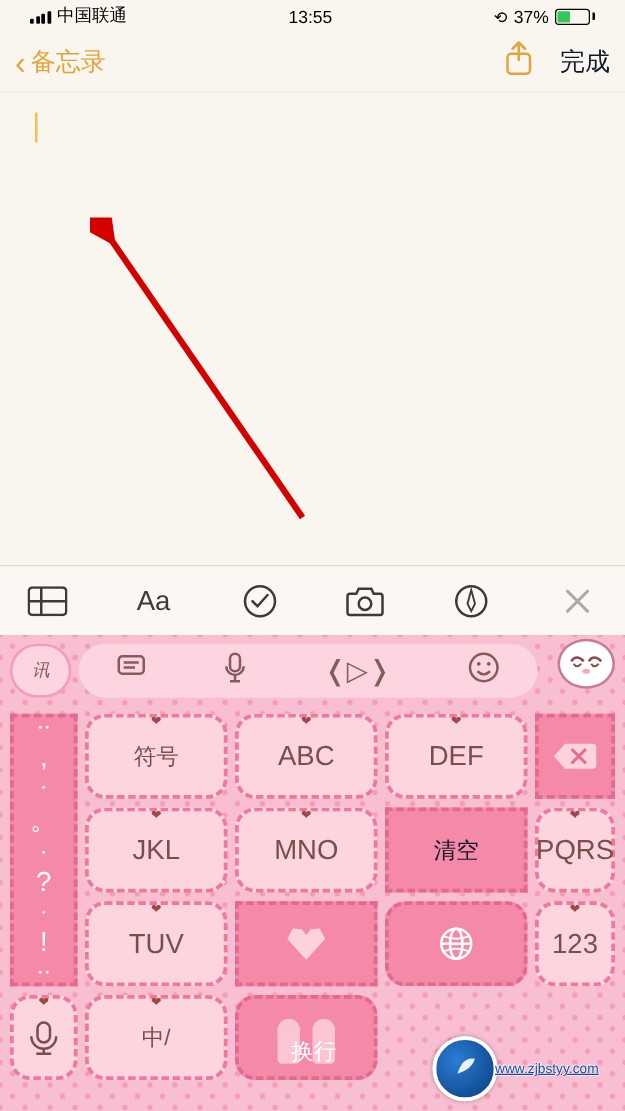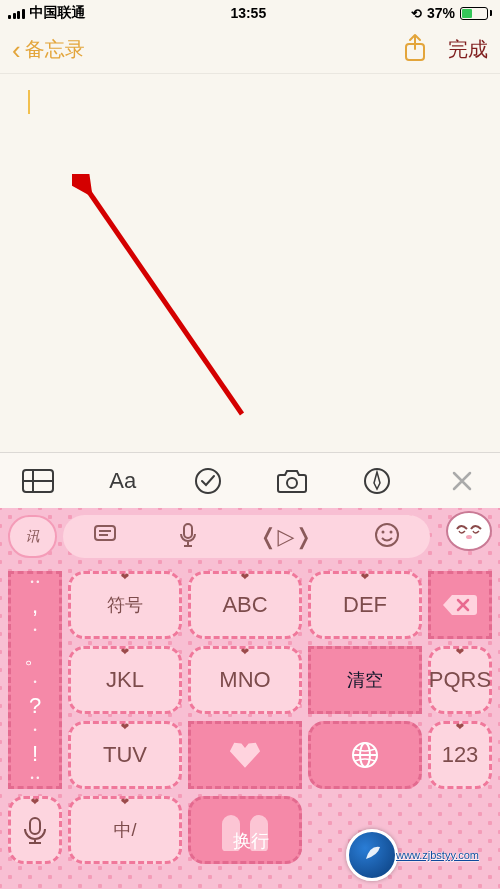--- a/index.html
+++ b/index.html
@@ -10,23 +10,23 @@
       background: #f9f6ef;
       position: relative;
       overflow: hidden;
     }
     .status-bar {
       height: 26px;
       background: #f9f6ef;
       display: flex;
       justify-content: space-between;
       align-items: center;
-      padding: 0 8px;
+      padding: 0 24px;
       font-size: 14px;
-      font-weight: 700;
+      font-weight: 400;
       color: #000;
     }
     .status-left { display: flex; align-items: center; gap: 5px; }
     .status-right { display: flex; align-items: center; gap: 5px; }
     .signal-bars { display: flex; align-items: flex-end; gap: 1.5px; height: 11px; }
     .bar { width: 3px; background: #000; border-radius: 1px; }
     .bar:nth-child(1){height:4px} .bar:nth-child(2){height:6px} .bar:nth-child(3){height:8px} .bar:nth-child(4){height:10px}
     .battery { display: flex; align-items: center; gap: 2px; }
     .battery-body { width: 28px; height: 13px; border: 1.5px solid #000; border-radius: 3px; position: relative; }
     .battery-fill { position: absolute; left:1px; top:1px; bottom:1px; width: 37%; background: #34c759; border-radius: 1px; }
@@ -37,21 +37,21 @@
       display: flex;
       align-items: center;
       padding: 0 12px;
       background: #f9f6ef;
       border-bottom: 0.5px solid rgba(0,0,0,0.06);
     }
     .back-btn { display: flex; align-items: center; color: #e3a53b; font-size: 20px; }
     .back-chevron { font-size: 26px; margin-right: 4px; line-height: 1; }
     .nav-spacer { flex: 1; }
     .share-icon { color: #e3a53b; margin-right: 20px; }
-    .done-btn { color: #7f1d1d; font-size: 20px; font-weight: 500; font-family: Liberation Serif, serif; }
+    .done-btn { color: #0f172a; font-size: 20px; font-weight: 500; font-family: Liberation Serif, serif; }
     .notes-area {
       position: relative;
       height: 378px;
       background: #f9f6ef;
       background-image: radial-gradient(rgba(0,0,0,0.02) 0.5px, transparent 0.5px);
       background-size: 4px 4px;
       padding: 16px 28px;
     }
     .cursor { display: inline-block; width: 2px; height: 24px; background: #f2c04e; }
     .arrow { position: absolute; top: 100px; left: 72px; pointer-events: none; }

